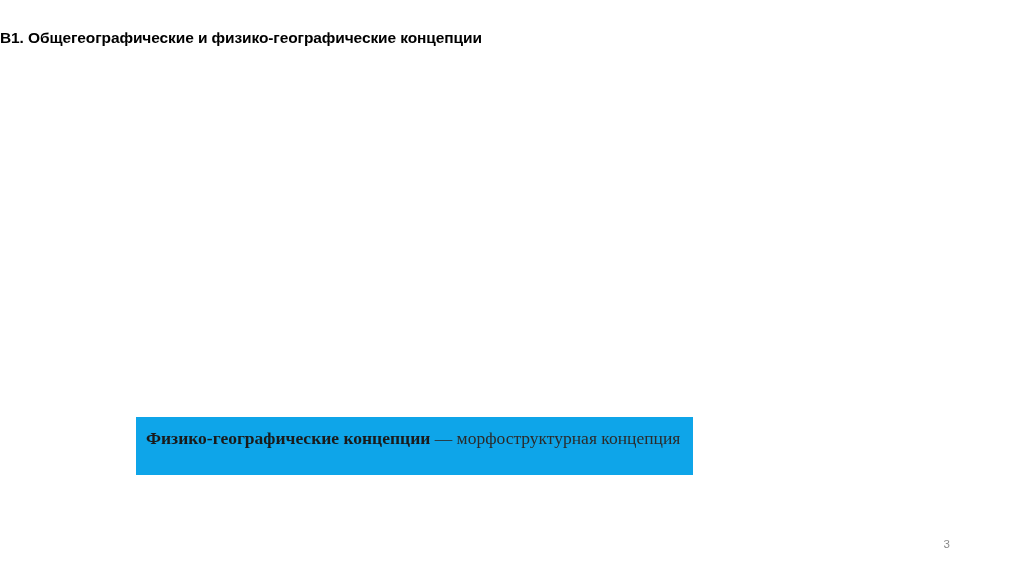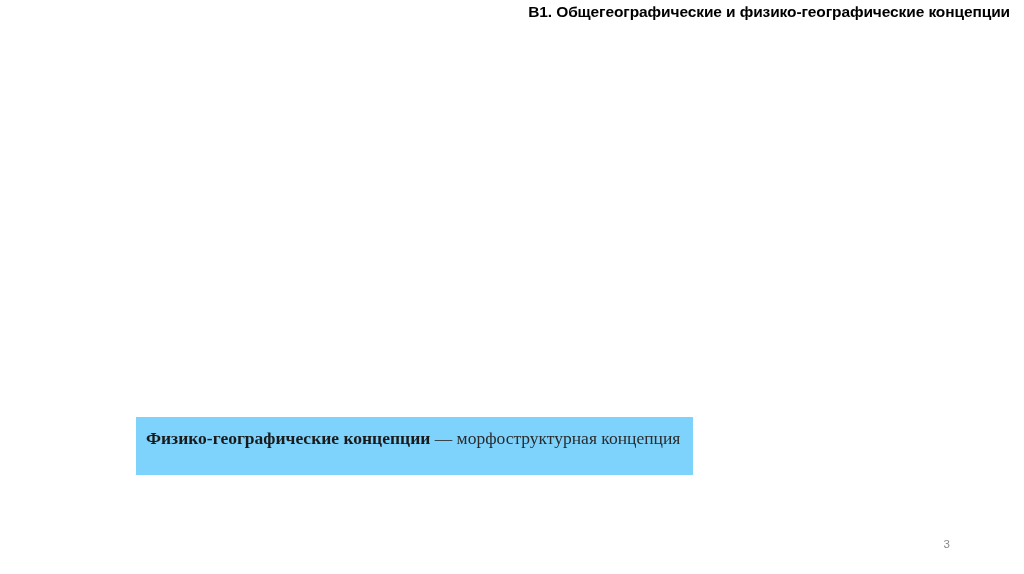--- a/index.html
+++ b/index.html
@@ -13,39 +13,38 @@
   }
   #slide {
     position: relative;
     width: 1024px;
     height: 574px;
     background: #ffffff;
     overflow: hidden;
   }
   #slide-header {
     position: absolute;
-    top: 2px;
+    top: 28px;
     left: 0;
     width: 1010px;
-    text-align: right;
     font-family: "Liberation Sans", sans-serif;
     font-weight: bold;
     font-size: 15.5px;
     line-height: 20px;
     letter-spacing: -0.1px;
     color: #000000;
     white-space: nowrap;
   }
   #content-box {
     position: absolute;
     left: 136px;
     top: 417px;
     width: 557px;
     min-height: 58px;
-    background: #7dd3fc;
+    background: #0ea5e9;
     padding: 10px 12px 12px 10px;
     box-sizing: border-box;
   }
   #content-text {
     font-family: "Liberation Serif", serif;
     font-size: 17.5px;
     line-height: 23px;
     color: #2b2b2b;
     margin: 0;
   }

